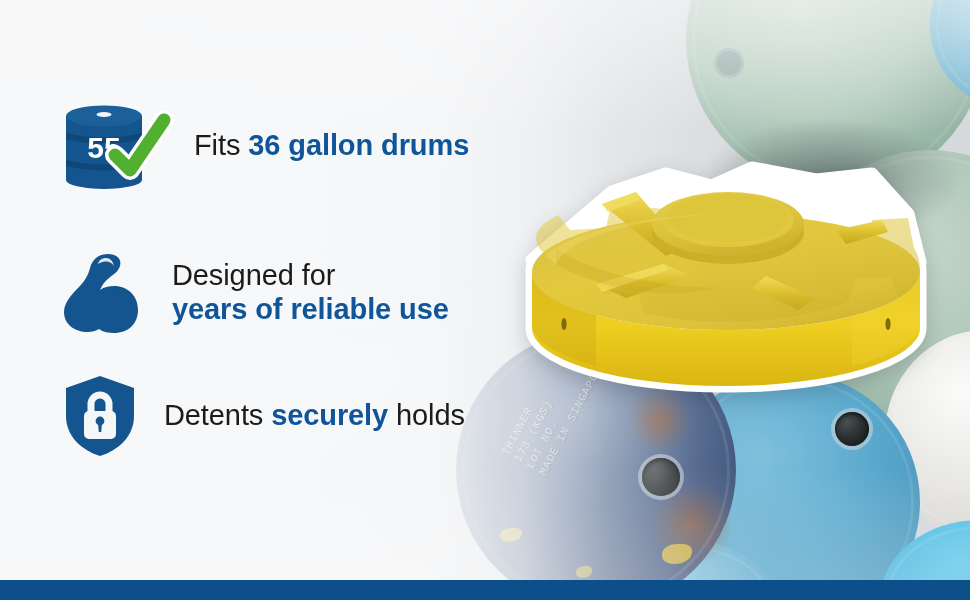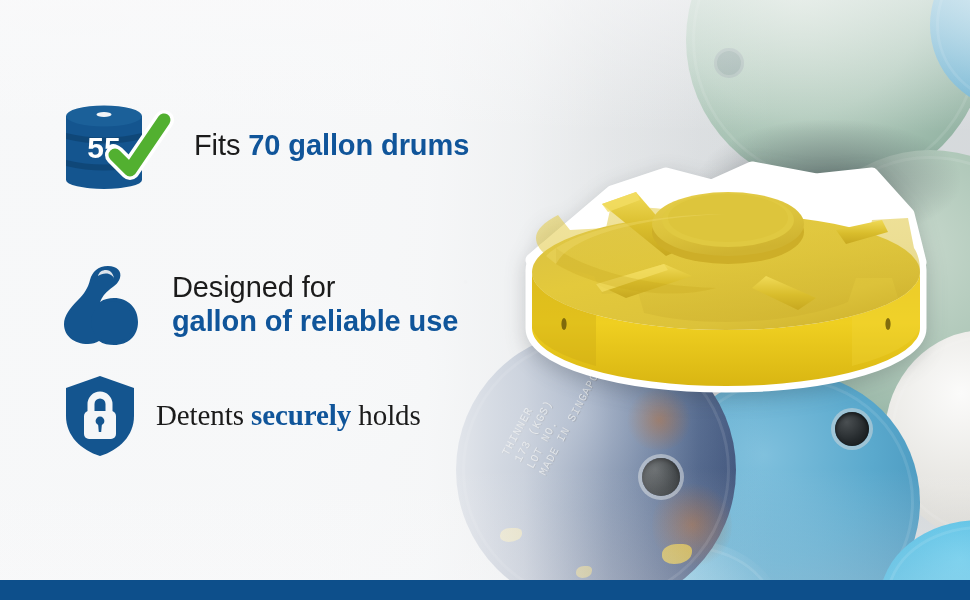--- a/index.html
+++ b/index.html
@@ -157,24 +157,24 @@
   .feature-text .hl {
     color: #10559a;
     font-weight: 700;
   }
   .feature-text .ln {
     display: block;
   }
 
   #row-drums { left: 58px; top: 100px; }
   #row-drums .feature-text { margin-left: 18px; }
-  #row-strength { left: 62px; top: 264px; }
+  #row-strength { left: 62px; top: 252px; }
   #row-strength .feature-text { margin-left: 26px; }
   #row-secure { left: 64px; top: 374px; }
-  #row-secure .feature-text { margin-left: 20px; font-family: Liberation Serif, serif; }
+  #row-secure .feature-text { margin-left: 28px; }
 
   
   #product-lid {
     position: absolute;
     left: 516px;
     top: 152px;
     width: 420px;
     height: 256px;
     filter: drop-shadow(0 6px 10px rgba(40,45,50,0.22));
   }
@@ -254,21 +254,21 @@
         <path d="M8 33 q38 9 76 0 l0 6 q-38 9 -76 0 z" fill="#0f4778"></path>
         <path d="M8 60 q38 9 76 0 l0 6 q-38 9 -76 0 z" fill="#0f4778"></path>
 
         <text x="46" y="58" text-anchor="middle" fill="#ffffff" font-family="Liberation Sans, sans-serif" font-size="30" font-weight="700">55</text>
 
         <path d="M57 55 L72 70 L106 20" fill="none" stroke="#ffffff" stroke-width="20" stroke-linecap="round" stroke-linejoin="round"></path>
         <path d="M57 55 L72 70 L106 20" fill="none" stroke="#52b030" stroke-width="13" stroke-linecap="round" stroke-linejoin="round"></path>
       </svg>
     </div>
     <div class="feature-text">
-      <span class="ln"><span>Fits </span><span class="hl">70 gallon drums</span></span>
+      <span class="ln"><span>Fits </span><span class="hl">36 gallon drums</span></span>
     </div>
   </div>
 
   <div class="feature-row" id="row-strength">
     <div class="feature-icon" style="width:84px;height:82px;">
       <svg width="84" height="82" viewBox="0 0 84 82">
         <path d="M46 2
                  C36 2 30 8 28 16
                  C26 24 22 30 16 36
                  C8 44 2 52 2 60
@@ -281,21 +281,21 @@
                  C40 33 43 29 47 26
                  C52 22 56 20 58 14
                  C60 7 55 2 46 2 Z" fill="#14558f"></path>
         <path d="M44 6 C40 6 37 8 36 12 C39 10 43 9 47 10 C50 11 52 13 52 15
                  C52 11 49 6 44 6 Z" fill="#f2f4f6" opacity="0.9"></path>
         <ellipse cx="50" cy="58" rx="21" ry="21" fill="#14558f"></ellipse>
       </svg>
     </div>
     <div class="feature-text">
       <span class="ln"><span>Designed for</span></span>
-      <span class="ln"><span class="hl">gallon of reliable use</span></span>
+      <span class="ln"><span class="hl">years of reliable use</span></span>
     </div>
   </div>
 
   <div class="feature-row" id="row-secure">
     <div class="feature-icon" style="width:72px;height:84px;">
       <svg width="72" height="84" viewBox="0 0 72 84">
         <path d="M36 2 L70 14 L70 42 C70 62 55 76 36 82 C17 76 2 62 2 42 L2 14 Z" fill="#14558f"></path>
         <path d="M27 38 L27 30 A9 9 0 0 1 45 30 L45 38" fill="none" stroke="#f4f6f8" stroke-width="7"></path>
         <rect x="20" y="37" width="32" height="28" rx="5" fill="#f4f6f8"></rect>
         <circle cx="36" cy="47" r="4.4" fill="#14558f"></circle>

